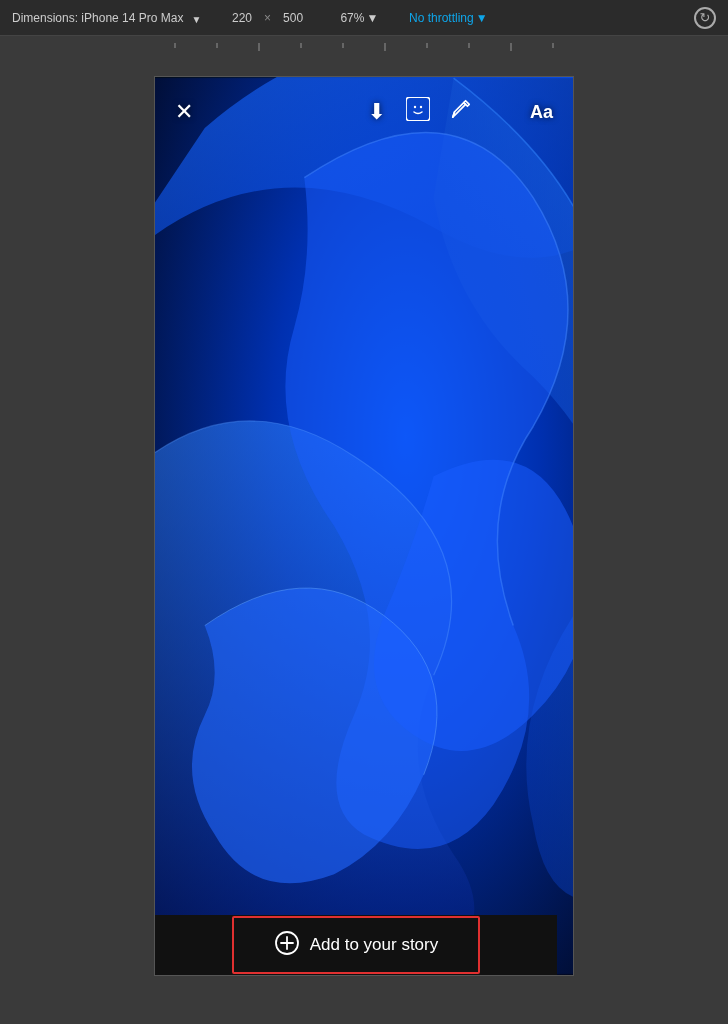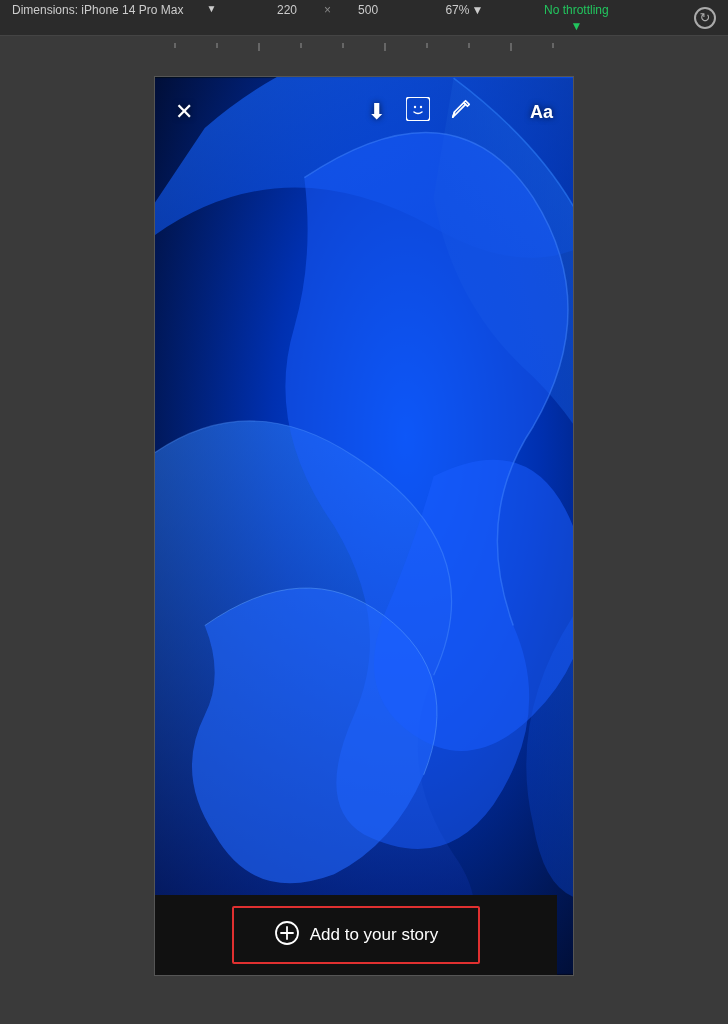--- a/index.html
+++ b/index.html
@@ -20,22 +20,22 @@
       display: flex;
       align-items: center;
       padding: 0 12px;
       gap: 16px;
       border-bottom: 1px solid #444;
       position: relative;
       z-index: 10;
     }
     .browser-bar-left {
       display: flex;
-      align-items: flex-start;
-      gap: 23px;
+      align-items: flex-end;
+      gap: 8px;
       flex: 1;
     }
     .browser-bar-title {
       color: #ccc;
       font-size: 12px;
       white-space: nowrap;
     }
     .browser-bar-dropdown {
       color: #ccc;
       font-size: 10px;
@@ -50,27 +50,26 @@
       font-size: 12px;
     }
     .browser-bar-zoom {
       color: #ccc;
       font-size: 12px;
       display: flex;
       align-items: center;
       gap: 2px;
     }
     .browser-bar-throttle {
-      color: #22c55e;
+      color: #0ea5e9;
       font-size: 12px;
       display: flex;
       align-items: center;
       gap: 2px;
       white-space: nowrap;
-      flex-direction: column;
     }
     .browser-bar-icon {
       width: 22px;
       height: 22px;
       border: 2px solid #aaa;
       border-radius: 50%;
       display: flex;
       align-items: center;
       justify-content: center;
     }
@@ -173,21 +172,21 @@
       text-shadow: 0 0 6px rgba(0,0,0,0.7);
       margin-left: 38px;
     }
 
     
     .bottom-bar {
       position: absolute;
       bottom: 0;
       left: 0;
       right: 16px;
-      height: 80px;
+      height: 60px;
       background: #111;
       display: flex;
       align-items: center;
       justify-content: center;
       z-index: 20;
     }
     .add-story-btn {
       display: flex;
       align-items: center;
       gap: 10px;

